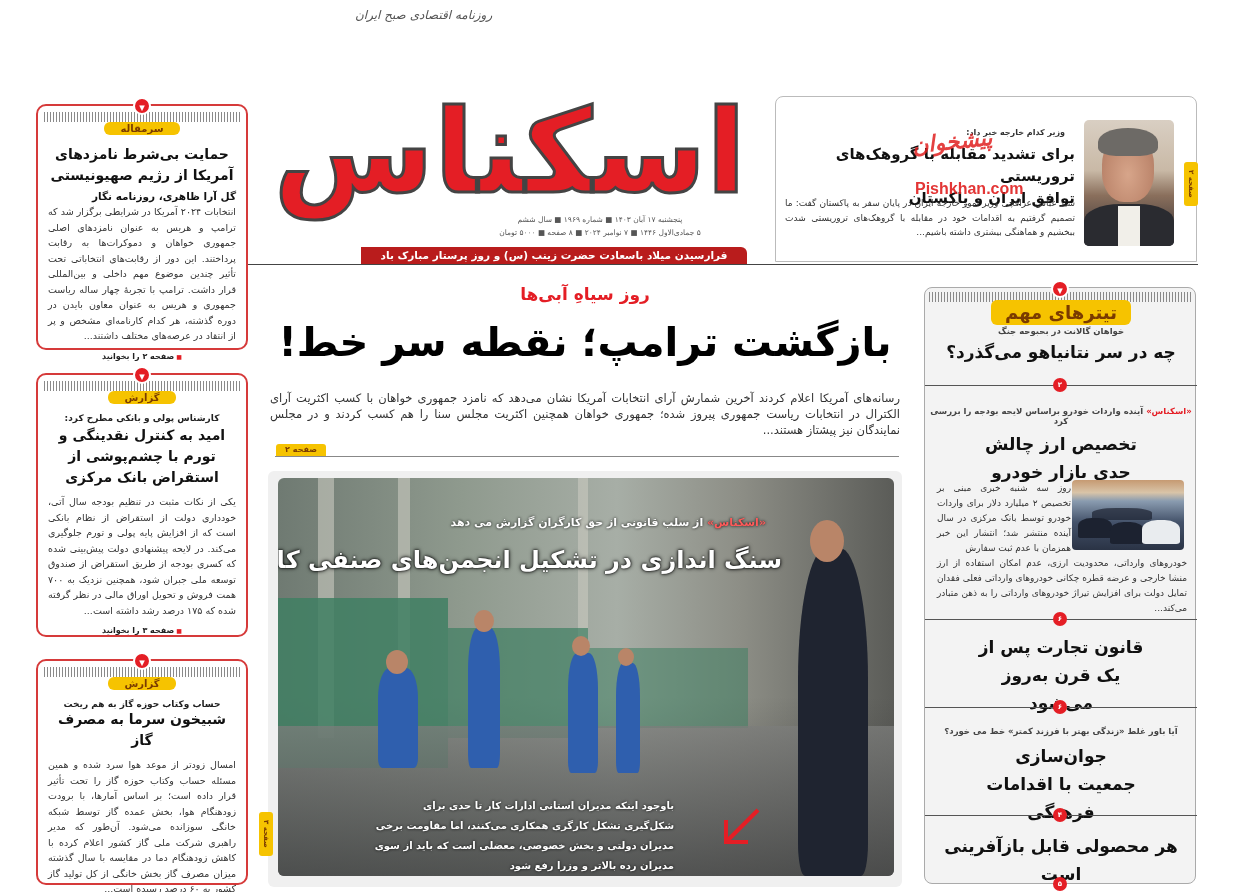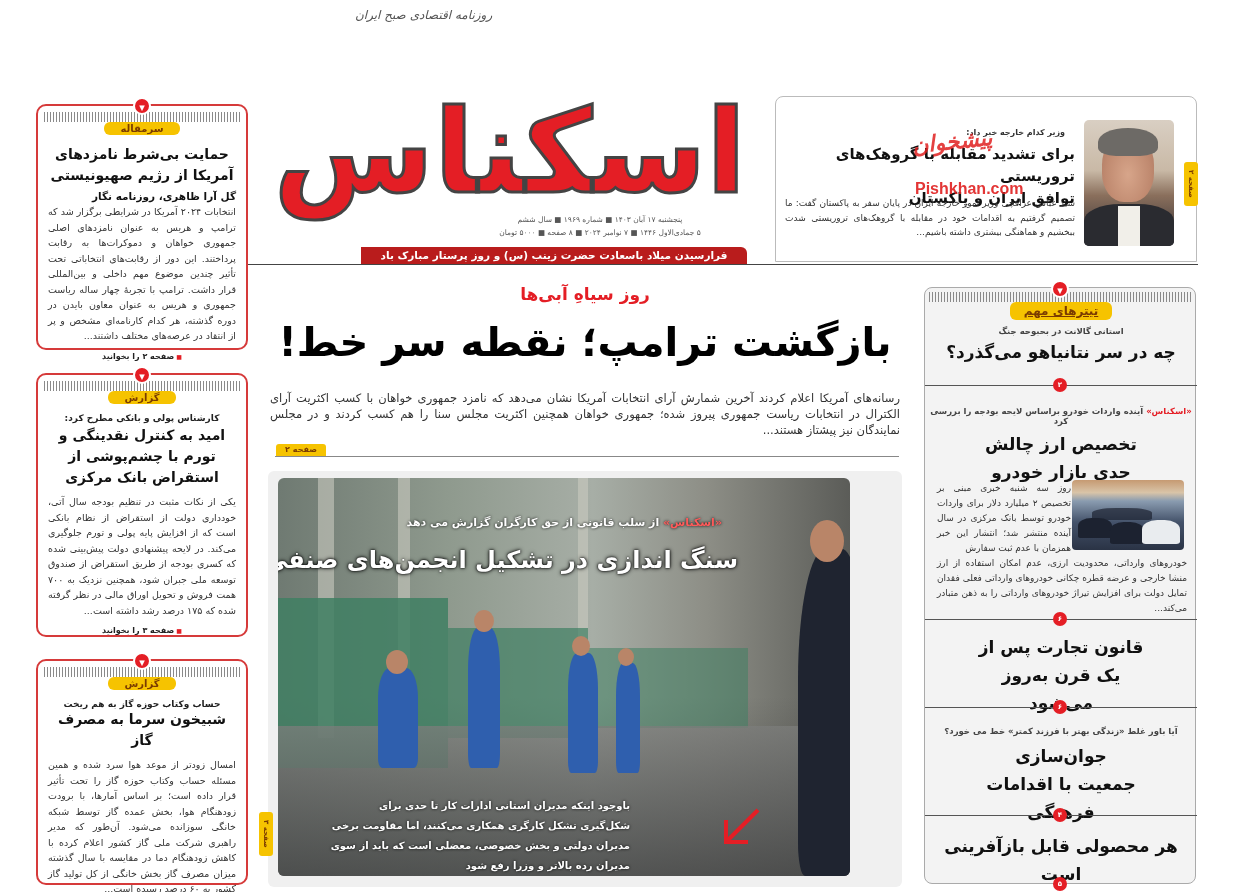--- a/index.html
+++ b/index.html
@@ -91,21 +91,21 @@
   .main-body { position: absolute; left: 270px; top: 390px; width: 630px; text-align: justify; font-size: 11.5px; line-height: 16px; color: #333; }
   .page-tab-h {
     position: absolute; background: #f6c300; color: #7a3b00; font-size: 8px; font-weight: bold; text-align: center;
     border-radius: 3px 3px 0 0; line-height: 12px;
   }
   .main-rule { position: absolute; left: 275px; top: 456px; width: 624px; height: 1px; background: #888; }
 
   
   .photo-frame { position: absolute; left: 268px; top: 471px; width: 634px; height: 416px; background: #f0f0f0; border-radius: 6px; }
   .photo {
-    position: absolute; left: 278px; top: 478px; width: 572px; height: 398px; border-radius: 6px; overflow: hidden;
+    position: absolute; left: 278px; top: 478px; width: 616px; height: 398px; border-radius: 6px; overflow: hidden;
     background:
       linear-gradient(180deg, rgba(0,0,0,0) 55%, rgba(40,40,40,0.55) 100%),
       linear-gradient(90deg, #6f7a72 0%, #8f9a8e 30%, #a7aea6 55%, #8d8e86 75%, #5b5c58 100%);
   }
   .photo .machine { position: absolute; background: #3f7f63; opacity: 0.85; }
   .photo .pillar { position: absolute; background: #c9c9c0; opacity: 0.6; }
   .photo .worker { position: absolute; background: #2f5fae; border-radius: 30% 30% 10% 10%; }
   .photo .head { position: absolute; background: #b98568; border-radius: 50%; }
   .photo .floor { position: absolute; left: 0; right: 0; bottom: 0; height: 150px; background: linear-gradient(180deg, #7c7d7b 0%, #4e4f4f 100%); opacity: 0.75; }
   .photo .dark-man { position: absolute; background: #1f2430; border-radius: 40% 40% 10% 10%; }
@@ -235,25 +235,25 @@
     <path d="M40 6 L8 38" stroke="#e41e25" stroke-width="4" fill="none"></path>
     <path d="M8 16 L8 38 L30 38" stroke="#e41e25" stroke-width="4" fill="none"></path>
   </svg>
 </div>
 <div class="page-tab-v" style="left:259px; top:812px; height:44px;">صفحه ۳</div>
 
 <div class="right-col">
   <div class="stripe"></div>
   <div class="down-dot" style="top:-8px;">▾</div>
   <div class="rc-item" style="top:12px;">
-    <span class="tag" style="font-size:12px; padding:2px 14px; margin-top:0;text-decoration:underline;">تیترهای مهم</span>
+    <span class="tag" style="font-size:18px; padding:2px 14px; margin-top:0;">تیترهای مهم</span>
   </div>
 
   <div class="rc-item" style="top:38px;">
-    <div class="rc-kicker">استانی گالانت در بحبوحه جنگ</div>
+    <div class="rc-kicker">خواهان گالانت در بحبوحه جنگ</div>
     <div class="rc-title" style="margin-top:2px;">چه در سر نتانیاهو می‌گذرد؟</div>
   </div>
   <div class="rc-divider" style="top:97px;"></div>
   <div class="num-dot" style="top:90px;">۲</div>
 
   <div class="rc-item" style="top:118px;">
     <div class="rc-kicker"><span class="brand">«اسکناس»</span><span> آینده واردات خودرو براساس لایحه بودجه را بررسی کرد</span></div>
     <div class="rc-title" style="margin:4px 40px 0 40px;">تخصیص ارز چالش جدی بازار خودرو</div>
   </div>
   <div class="rc-body" style="left:12px; top:193px; width:134px;">روز سه شنبه خبری مبنی بر تخصیص ۲ میلیارد دلار برای واردات خودرو توسط بانک مرکزی در سال آینده منتشر شد؛ انتشار این خبر همزمان با عدم ثبت سفارش</div>

